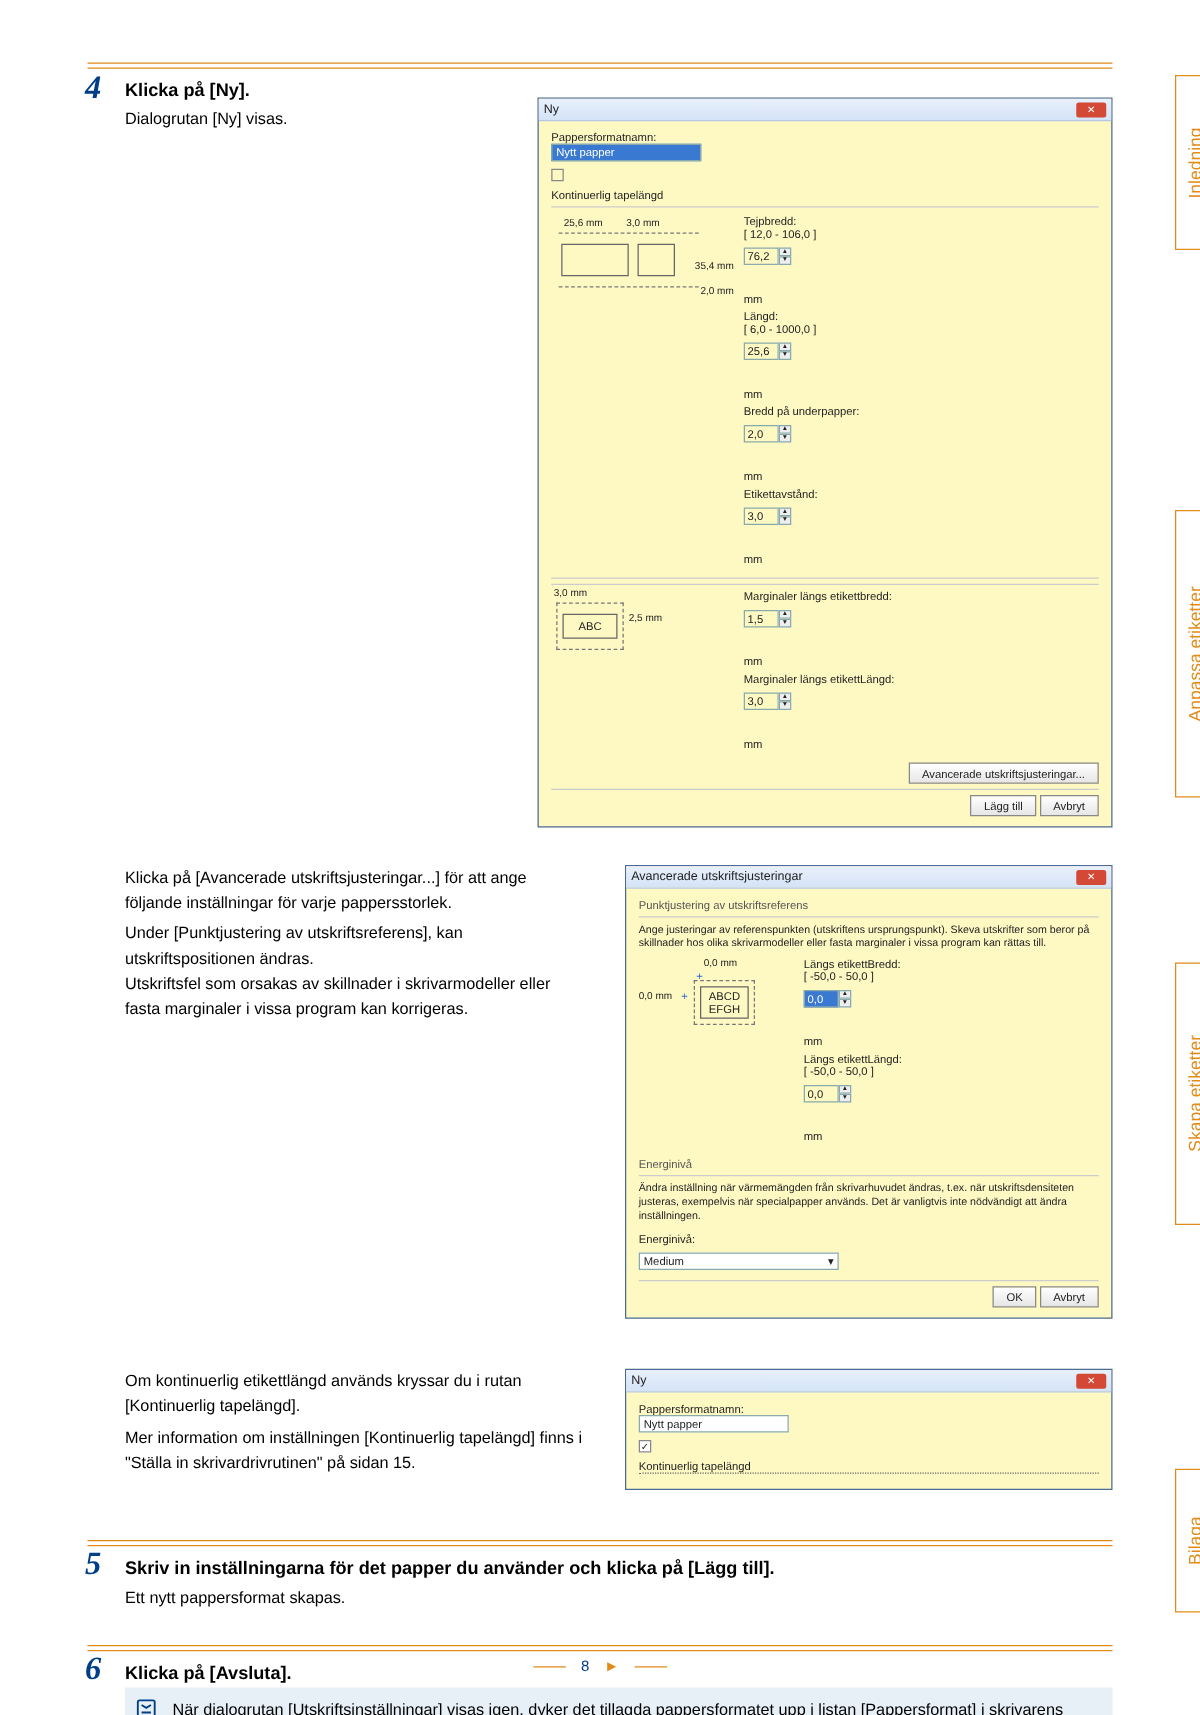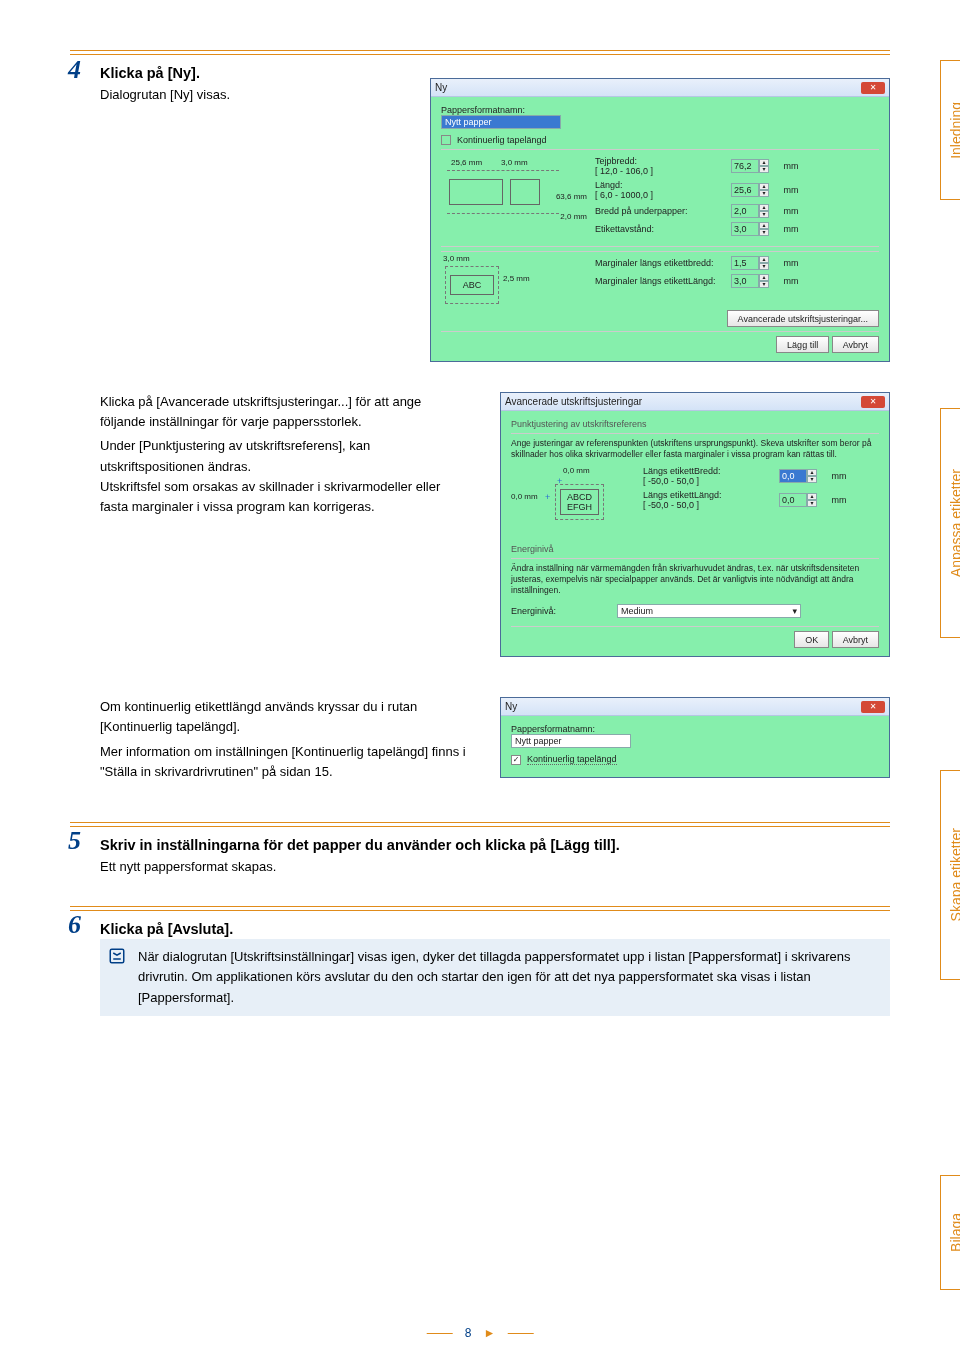--- a/index.html
+++ b/index.html
@@ -43,39 +43,39 @@
   .step-title { font-weight: bold; font-size: 14.5px; line-height: 1.4; }
   .step-sub { font-size: 13px; margin-top: 2px; line-height: 1.6; }
 
   .two-col { display: flex; gap: 18px; align-items: flex-start; }
   .two-col .text-col { flex: 1; font-size: 13px; line-height: 1.55; }
   .two-col .img-col { flex: 0 0 auto; }
 
   
   .win-dialog {
     border: 1px solid #4b6b99;
-    background: #86efac;
+    background: #fef9c3;
     font-size: 9px;
     color: #222;
     position: relative;
   }
   .win-titlebar {
     height: 18px;
     background: linear-gradient(#e9f0fb,#d4e3f7);
     border-bottom: 1px solid #b5c7e3;
     display: flex; align-items: center; padding: 0 4px;
     font-size: 10px;
   }
   .win-close {
     margin-left: auto; width: 24px; height: 12px;
     background: #d44836; border-radius: 2px; color: #fff;
     font-size: 8px; display: flex; align-items: center; justify-content: center;
   }
   .dlg-body { padding: 8px 10px; }
-  .dlg-row { display: flex; align-items: center; gap: 6px; margin-bottom: 4px; }
+  .dlg-row { display: flex; gap: 6px; margin-bottom: 4px; flex-direction: column; }
   .dlg-input {
     border: 1px solid #8aa; background: #fff; height: 14px;
     display:inline-flex; align-items:center; padding:0 3px; font-size:9px;
   }
   .hl { background:#3a79d1; color:#fff; }
   .spinner { display:inline-flex; }
   .spinner .box { border:1px solid #8aa; width:28px; height:14px; font-size:9px; display:flex; align-items:center; padding:0 2px;}
   .spinner .btns { display:flex; flex-direction:column; }
   .spinner .btns div { width:10px; height:7px; border:1px solid #8aa; background:#eee; font-size:6px; line-height:5px; text-align:center;}
   .btn {
@@ -158,21 +158,21 @@
       </div>
       <div class="inset-area">
 
         <div style="position:relative; width:140px;">
           <div class="h-axis" style="position:absolute; top:2px; left:10px;">25,6 mm</div>
           <div class="h-axis" style="position:absolute; top:2px; left:60px;">3,0 mm</div>
           <div style="position:absolute; top:14px; left:6px; width:112px; border-top:1px dashed #777; border-bottom:1px dashed #777; padding:8px 0;">
             <span class="rect" style="width:54px; height:26px; margin-left:2px; vertical-align:middle;"></span>
             <span class="rect" style="width:30px; height:26px; margin-left:4px; vertical-align:middle;"></span>
           </div>
-          <div class="v-axis" style="position:absolute; top:36px; right:-6px;">63,6 mm</div>
+          <div class="v-axis" style="position:absolute; top:36px; right:-6px;">35,4 mm</div>
           <div class="v-axis" style="position:absolute; top:56px; right:-6px;text-align:center;">2,0 mm</div>
         </div>
 
         <div style="flex:1;">
           <div class="dlg-row"><div class="dlg-label-col"><span>Tejpbredd:</span><br><span>[ 12,0 - 106,0 ]</span></div><span class="spinner">
                 <span class="box">76,2</span>
                 <span class="btns">
                   <div>▴</div>
                   <div>▾</div>
                 </span>
@@ -282,21 +282,21 @@
                       <div>▾</div>
                     </span>
                   </span>&nbsp;<span>mm</span></div>
             </div>
           </div>
           <div style="font-size:9px; color:#555; margin-top:8px;">Energinivå</div>
           <div class="dlg-sep"></div>
           <div style="font-size:8.5px; line-height:1.3;">Ändra inställning när värmemängden från skrivarhuvudet ändras, t.ex. när utskriftsdensiteten justeras, exempelvis när specialpapper används. Det är vanligtvis inte nödvändigt att ändra inställningen.</div>
           <div class="dlg-row" style="margin-top:8px;">
             <div style="width:100px;">Energinivå:</div>
-            <div class="dlg-input" style="width:184px; justify-content:space-between;"><span>Medium</span>▾</div>
+            <div class="dlg-input" style="width:160px; justify-content:space-between;"><span>Medium</span>▾</div>
           </div>
           <div class="dlg-sep" style="margin-top:8px;"></div>
           <div style="text-align:right; margin-top:4px;">
             <span class="btn">OK</span>
             <span class="btn">Avbryt</span>
           </div>
         </div>
       </div>
     </div>
   </div>

